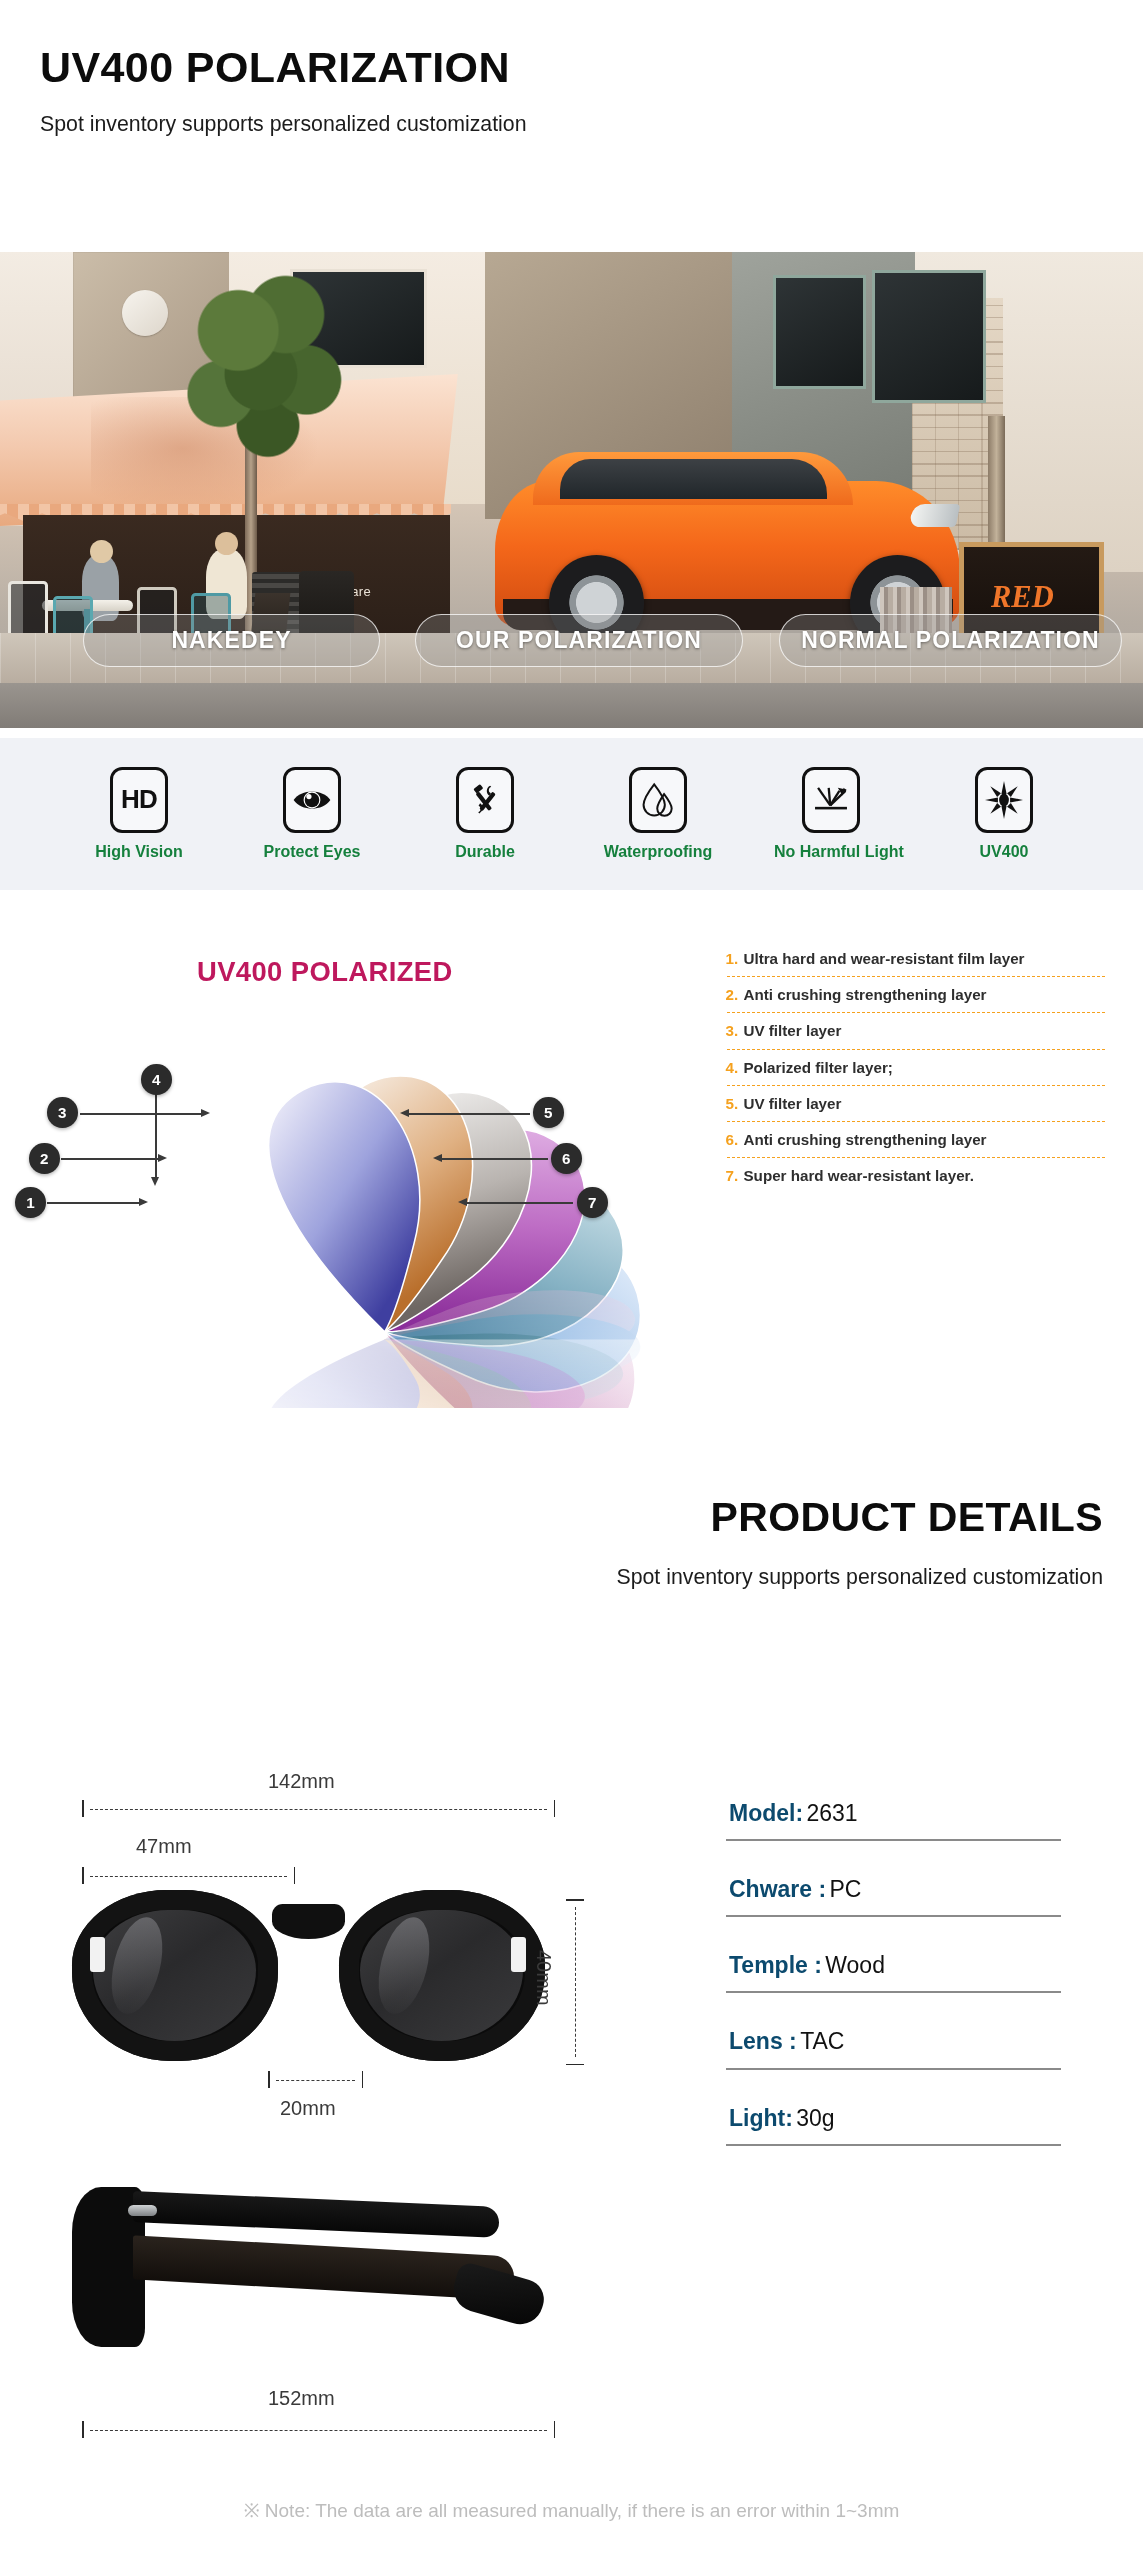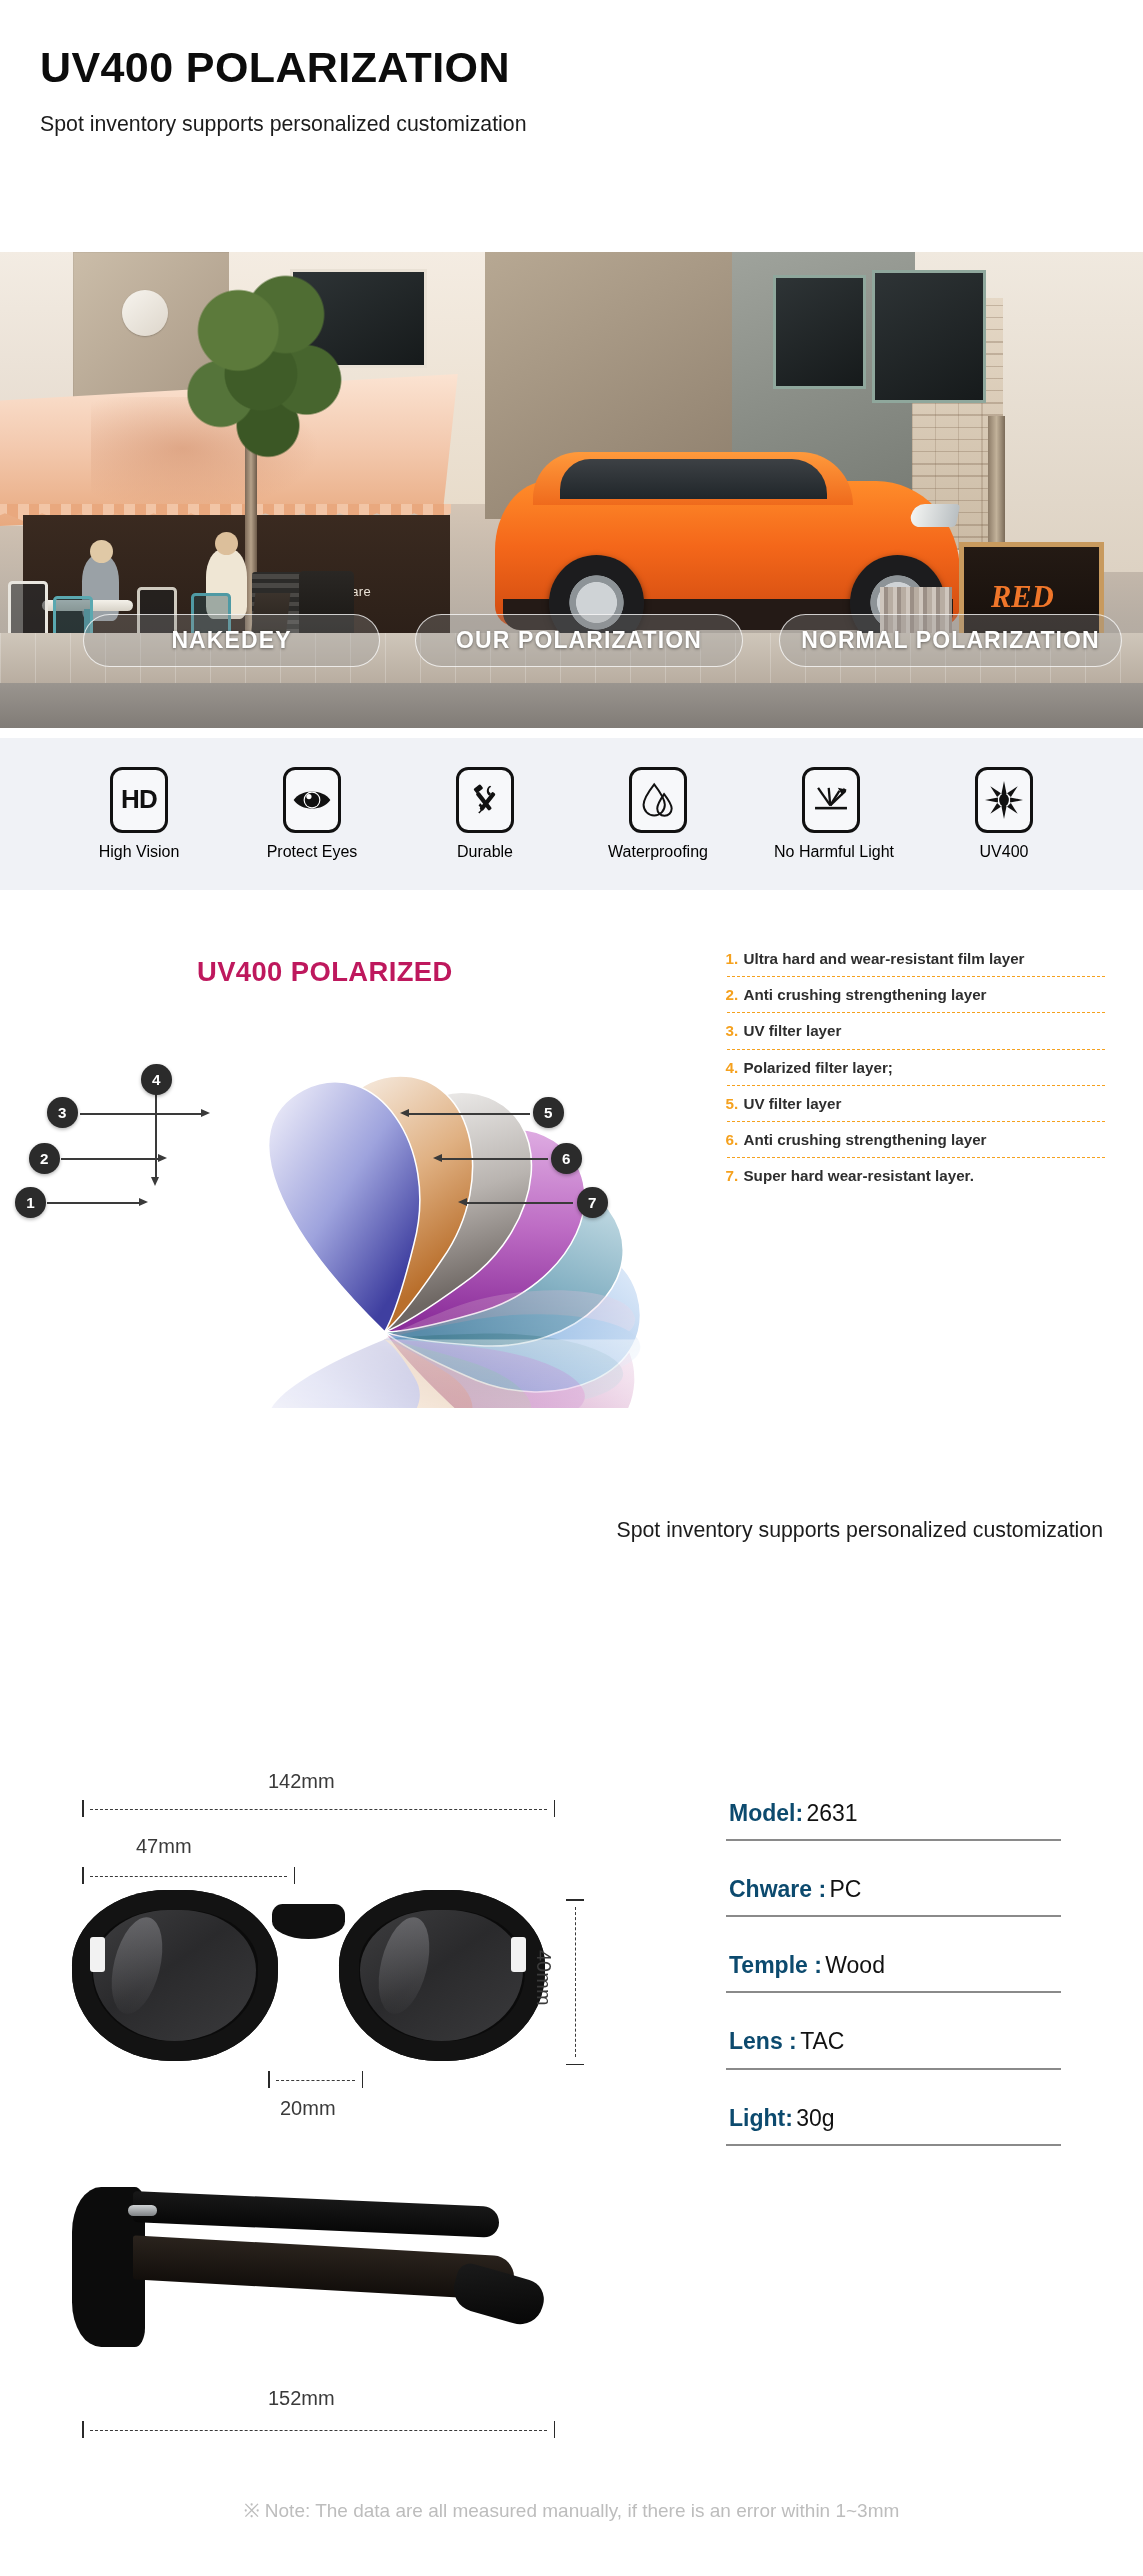--- a/index.html
+++ b/index.html
@@ -224,21 +224,21 @@
   }
   .feat { width:114px; text-align:center; }
   .feat .box {
     width:58px; height:66px; margin:0 auto 10.7px;
     border:3px solid #111; border-radius:12.2px;
     display:flex; align-items:center; justify-content:center;
     background:#f7f8fa;
     text-align:center;
   }
   .feat .lbl {
-    font-size:16px; font-weight:normal; color:#000000; font-stretch:condensed;
+    font-size:16px; font-weight:bold; color:#15803d; font-stretch:condensed;
     white-space:nowrap;
   }
   .hd-txt { font-size:26px; font-weight:bold; letter-spacing:-0.8px; }
 
   
   .lens-sec { position:absolute; left:0; top:890px; width:1143px; height:556px; background:#fff; }
   .lens-title {
     position:absolute; left:197px; top:66px;
     font-size:27.4px; font-weight:bold; letter-spacing:0.4px; color:#be185d;
   }
@@ -642,20 +642,21 @@
   <div class="item">
     <span class="num">6.</span><span>Anti crushing strengthening layer</span>
   </div>
   <div class="rule"></div>
   <div class="item">
     <span class="num">7.</span><span>Super hard wear-resistant layer.</span>
   </div>
 </div>
 
 <div class="pd-head">
+  <h2>PRODUCT DETAILS</h2>
   <div class="sub">Spot inventory supports personalized customization</div>
 </div>
 
 <div class="specs">
   <div class="spec-row">
     <span class="k">Model:</span>
     <span class="v">2631</span>
   </div>
   <div class="spec-row">
     <span class="k">Chware :</span>

